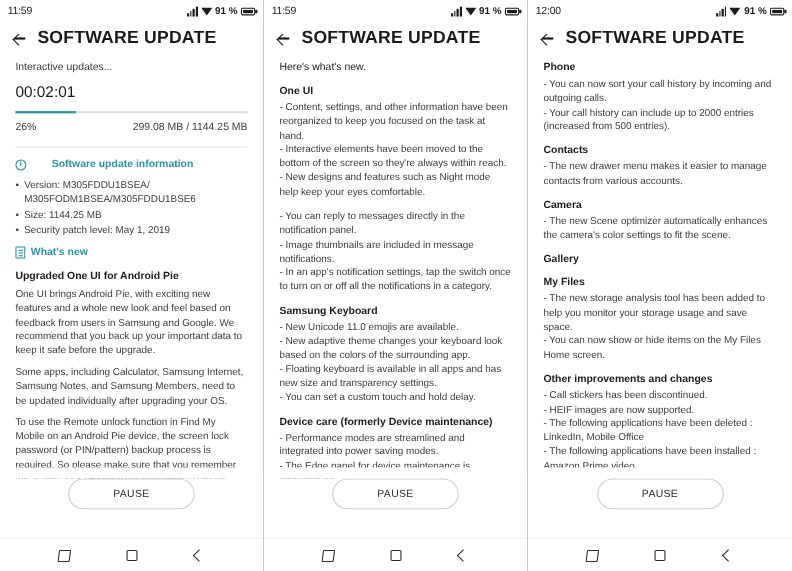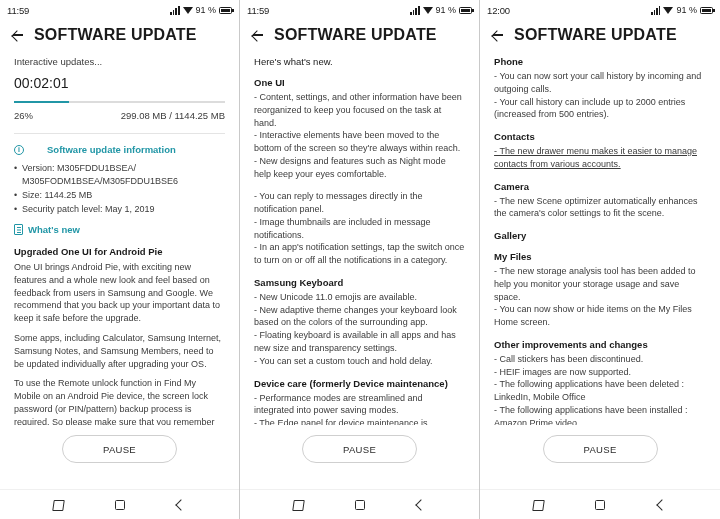--- a/index.html
+++ b/index.html
@@ -61,21 +61,21 @@
   }
   .wifi::before {
     content: "";
     position: absolute;
     left: 0; top: 1px;
     width: 0; height: 0;
     border-left: 5px solid transparent;
     border-right: 5px solid transparent;
     border-top: 7px solid #1a1a1a;
   }
-  .batt-txt { font-size: 9px; }
+  .batt-txt { font-size: 9px; font-weight: bold; }
   .batt {
     width: 13px; height: 7px;
     border: 1px solid #1a1a1a;
     border-radius: 1.5px;
     position: relative;
     display: inline-block;
   }
   .batt::after {
     content: "";
     position: absolute;
@@ -501,21 +501,21 @@
     </div>
 
     <div class="content pad-top">
       <div class="rn-section">
         <h4>Phone</h4>
         <p class="pre" style="white-space: pre-line;">- You can now sort your call history by incoming and outgoing calls.
 - Your call history can include up to 2000 entries (increased from 500 entries).</p>
       </div>
       <div class="rn-section">
         <h4>Contacts</h4>
-        <p class="pre" style="white-space: pre-line; text-decoration: underline;">- The new drawer menu makes it easier to manage contacts from various accounts.</p>
+        <p class="pre" style="white-space: pre-line;">- The new drawer menu makes it easier to manage contacts from various accounts.</p>
       </div>
       <div class="rn-section">
         <h4>Camera</h4>
         <p class="pre" style="white-space: pre-line;">- The new Scene optimizer automatically enhances the camera's color settings to fit the scene.</p>
       </div>
       <div class="rn-section">
         <h4>Gallery</h4>
       </div>
       <div class="rn-section">
         <h4>My Files</h4>

